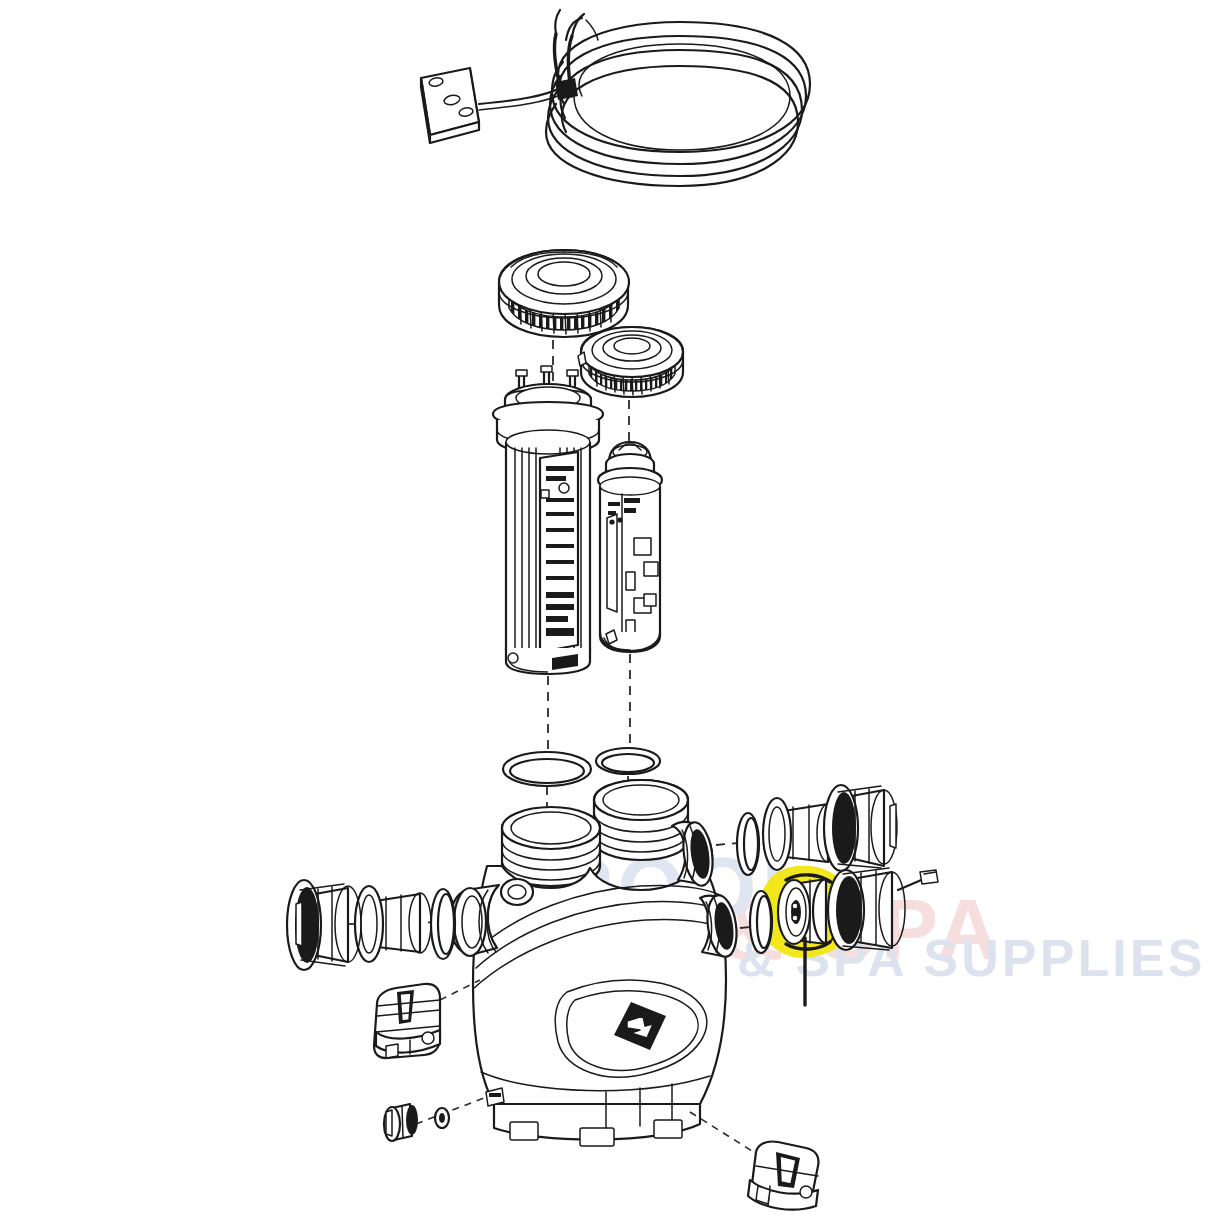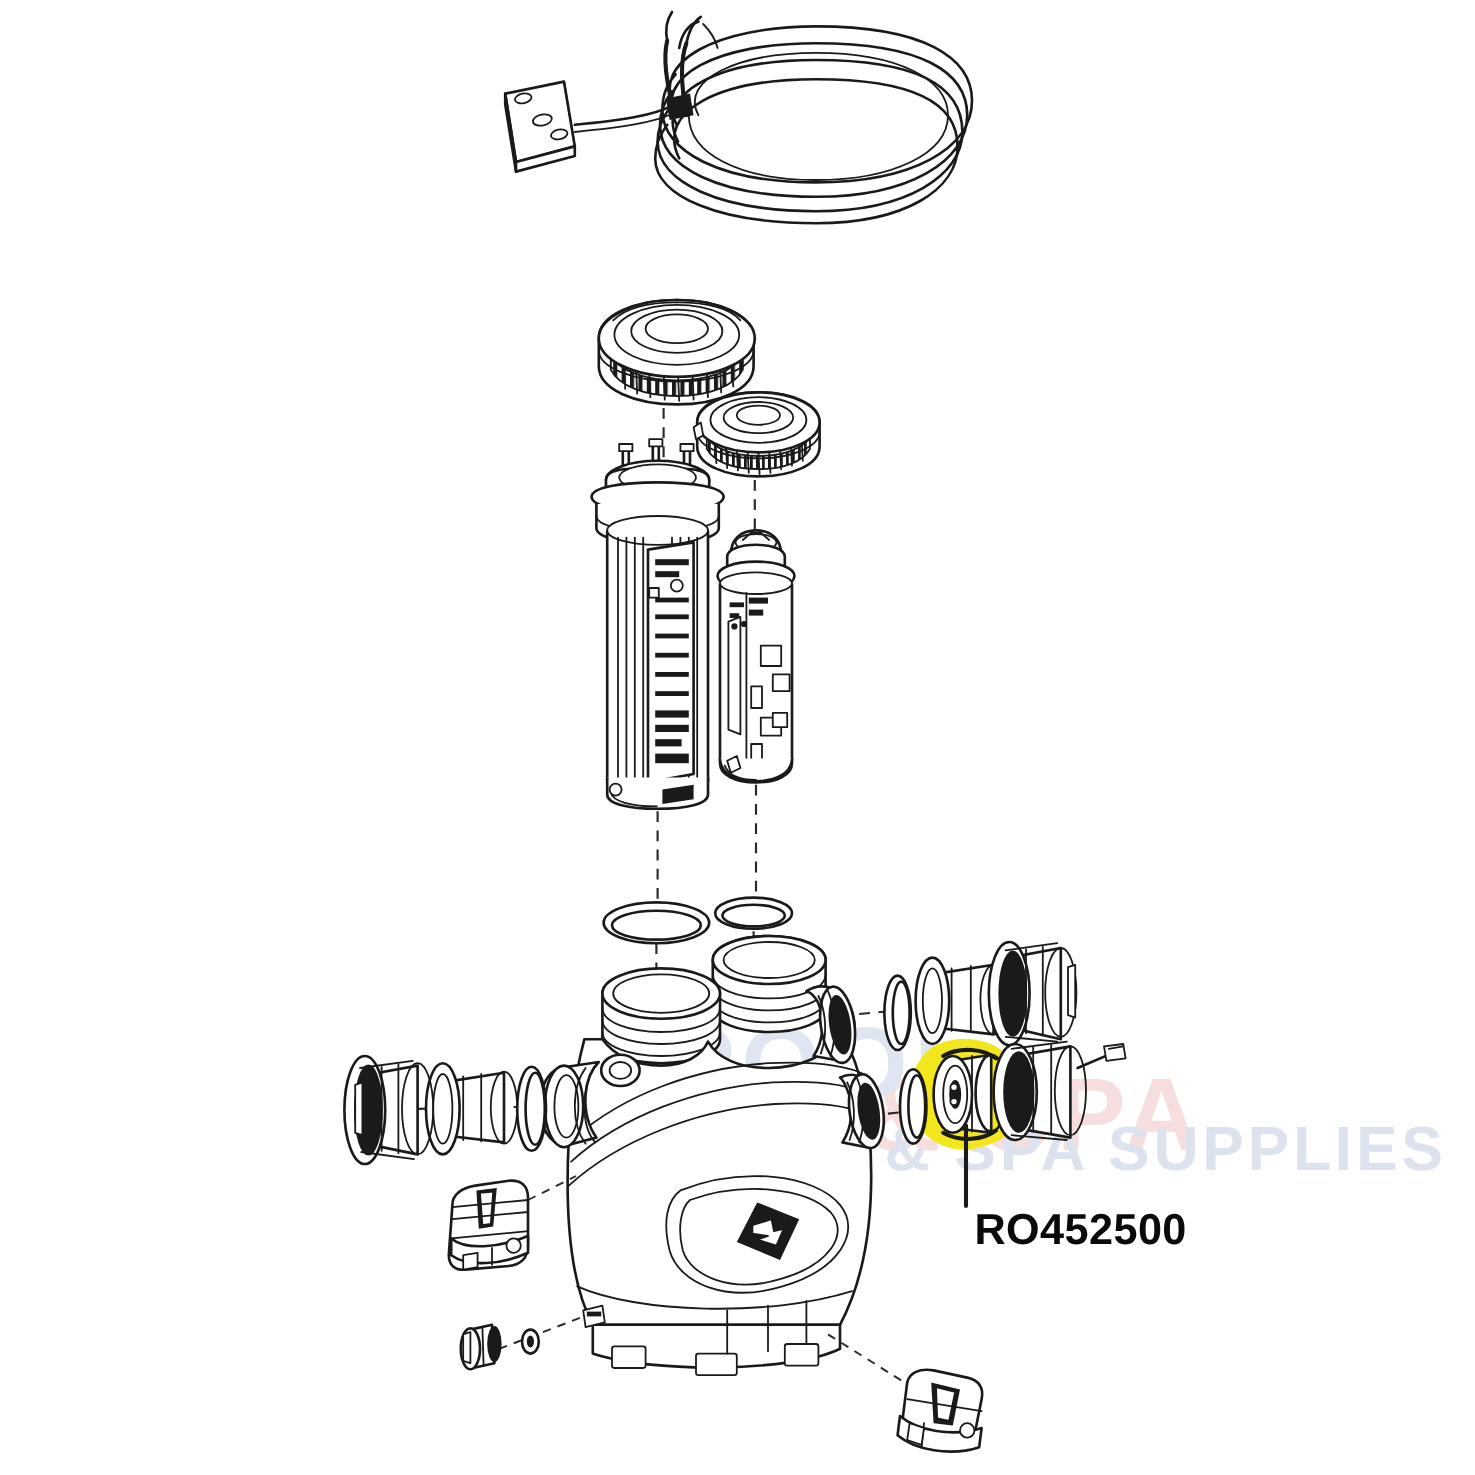--- a/index.html
+++ b/index.html
@@ -492,15 +492,14 @@
     <g>
       <path class="fw" d="M392,1108 L410,1104 L412,1136 L394,1140 Z"></path>
       <ellipse class="fw" cx="392" cy="1124" rx="8" ry="17"></ellipse>
       <ellipse class="fk" cx="412" cy="1120" rx="6" ry="15"></ellipse>
       <path class="lnT" d="M402,1106 L403,1138"></path>
       <path class="fwT" d="M386,1112 L392,1110 L392,1136 L386,1134 Z"></path>
     </g>
 
   </svg>
 
-  <div id="part-label">RO452500</div>
 
 </div>
 
 </body></html>

